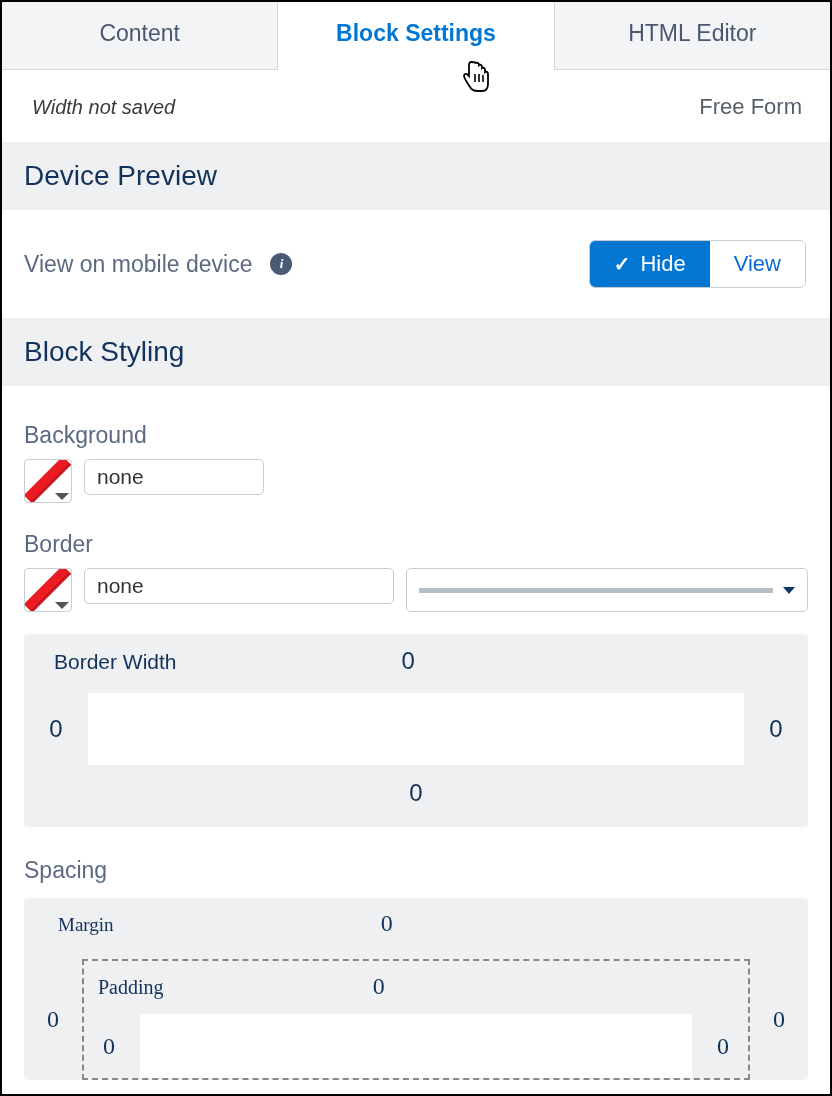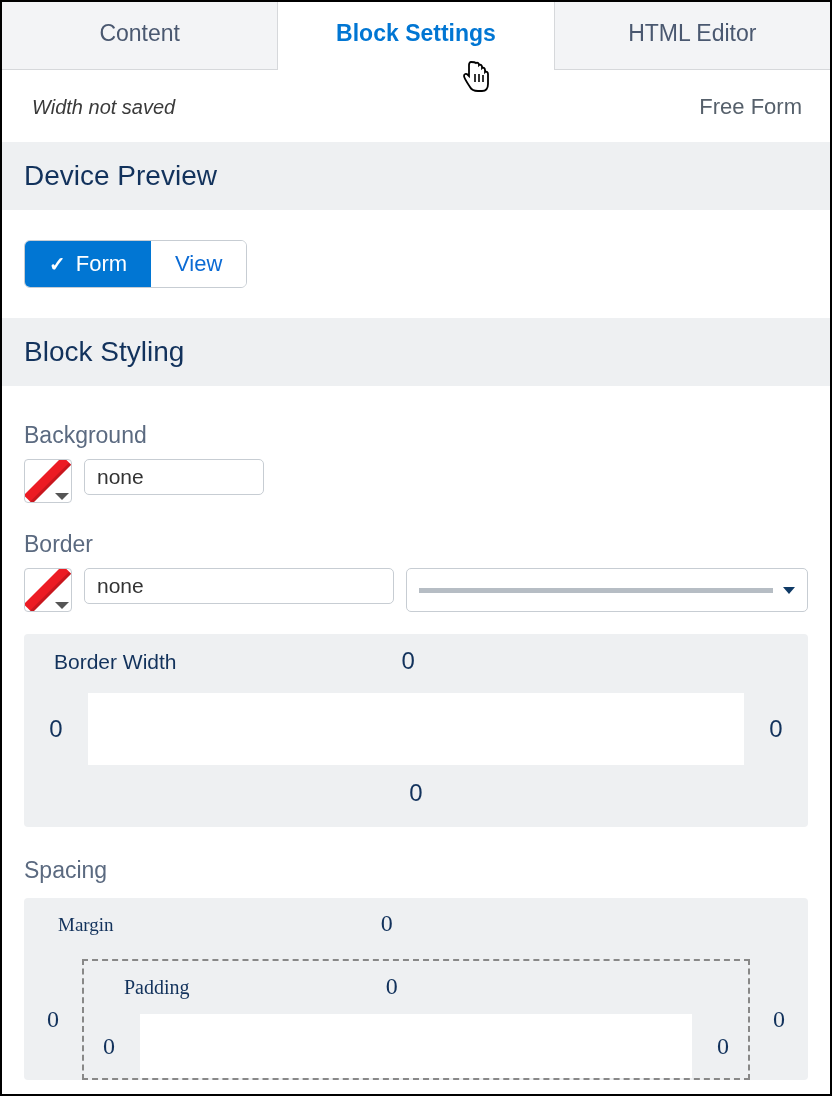--- a/index.html
+++ b/index.html
@@ -263,21 +263,20 @@
   .sp-top-val { margin-top: -22px; }
   .sp-dashed {
     border: 2px dashed #888;
     padding: 12px 14px 0 14px;
     margin: 14px 14px 0 14px;
     position: relative;
   }
   .sp-pad-label {
     color: #12325c;
     font-size: 20px;
-    margin-left: 26px;
   }
   .sp-inner-row {
     display: flex;
     align-items: center;
     gap: 20px;
     margin-top: 14px;
   }
   .sp-num {
     color: #12325c;
     font-size: 24px;
@@ -320,24 +319,28 @@
 </svg>
 
 <div class="status-row">
   <span class="not-saved">Width not saved</span>
   <span class="free-form">Free Form</span>
 </div>
 
 <div class="section-header">Device Preview</div>
 
 <div class="toggle-row">
+  <div class="mobile-label">
+    <span>View on mobile device</span>
+    <span class="info-icon">i</span>
+  </div>
   <div class="toggle-group">
     <div class="toggle-btn active">
       <span class="check-icon"></span>
-      <span>Form</span>
+      <span>Hide</span>
     </div>
     <div class="toggle-btn">
       <span>View</span>
     </div>
   </div>
 </div>
 
 <div class="section-header">Block Styling</div>
 
 <div class="styling-body">

